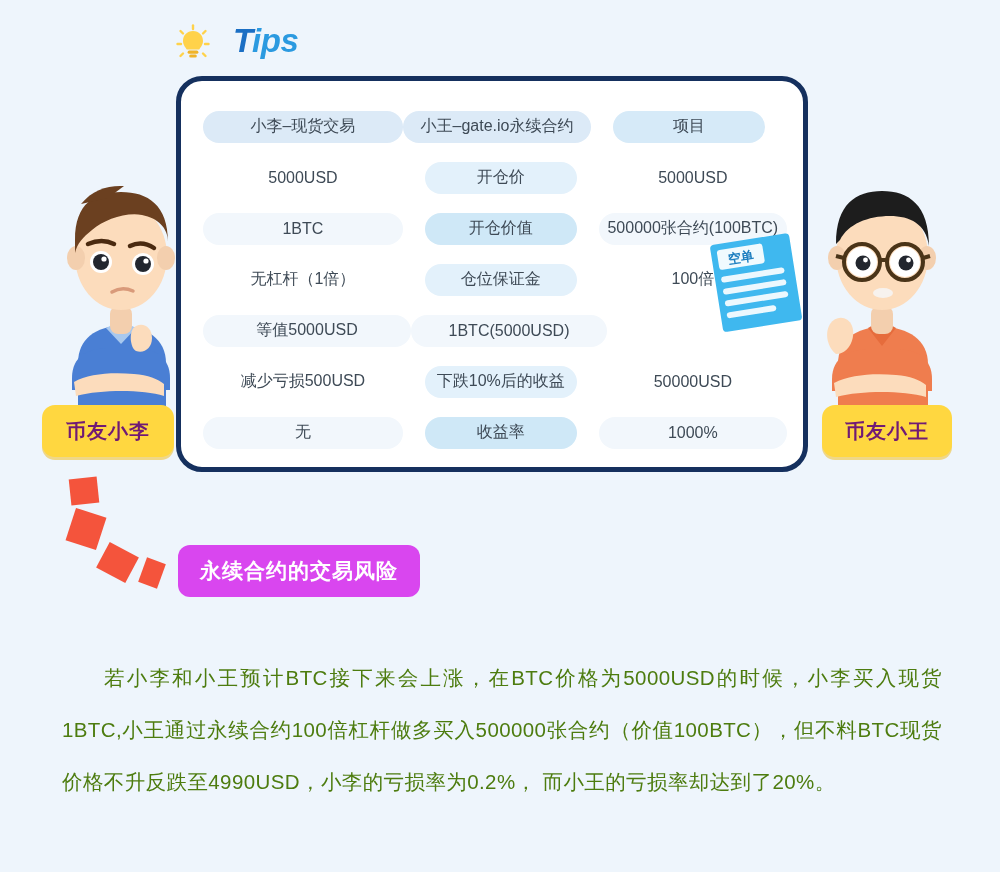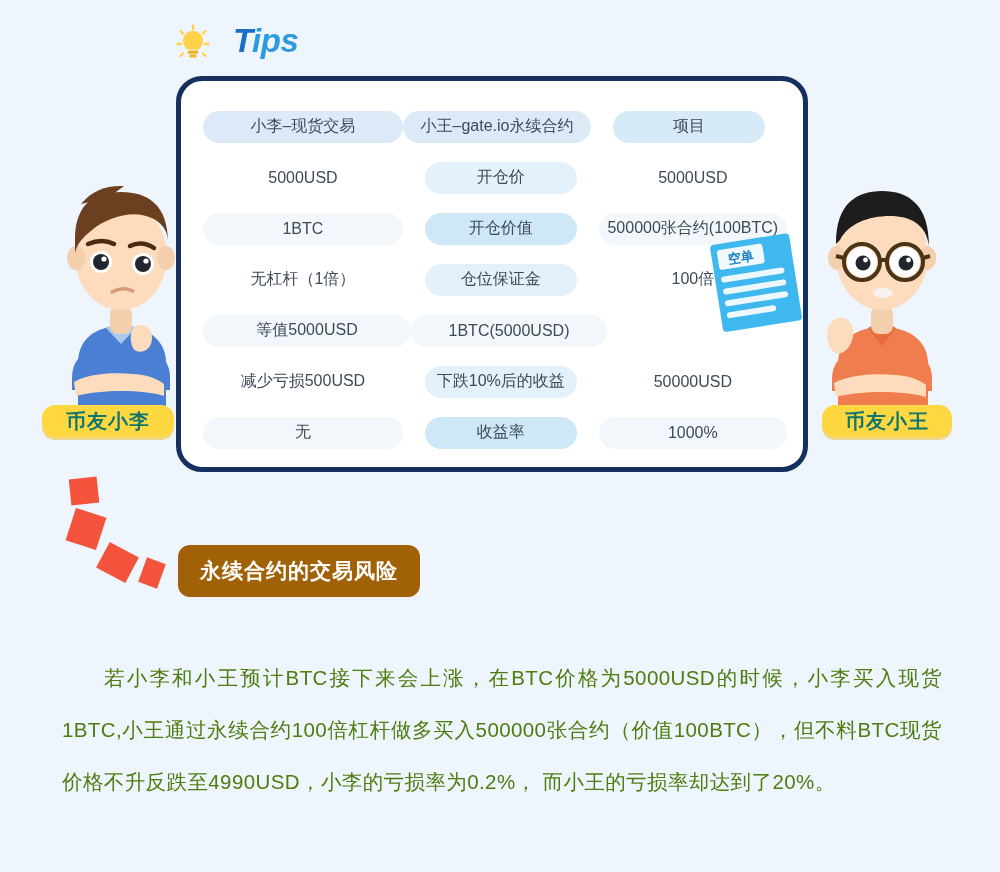--- a/index.html
+++ b/index.html
@@ -72,44 +72,44 @@
   
   .char { position: absolute; z-index: 2; }
   .char-left  { left: 48px;  top: 158px; width: 146px; height: 262px; }
   .char-right { left: 806px; top: 158px; width: 152px; height: 262px; }
 
   .badge {
     position: absolute;
     z-index: 5;
     background: #ffd740;
     border-radius: 13px;
-    height: 32px;
+    height: 52px;
     display: flex; align-items: center; justify-content: center;
     font-size: 20px;
     font-weight: bold;
-    color: #0f766e;
+    color: #701a75;
     letter-spacing: 1px;
     box-shadow: 0 3px 0 rgba(240,190,40,.55);
   }
   .badge-left  { left: 42px;  top: 405px; width: 132px; }
   .badge-right { left: 822px; top: 405px; width: 130px; }
 
   
   .dash {
     position: absolute;
     background: #f4543c;
     z-index: 1;
   }
 
   
   .banner {
     position: absolute;
     left: 178px; top: 545px;
     width: 242px; height: 52px;
-    background: #a16207;
+    background: #d946ef;
     border-radius: 12px;
     display: flex; align-items: center; justify-content: center;
     font-size: 21px;
     font-weight: bold;
     color: #ffffff;
     letter-spacing: 1px;
   }
 
   
   .para {

